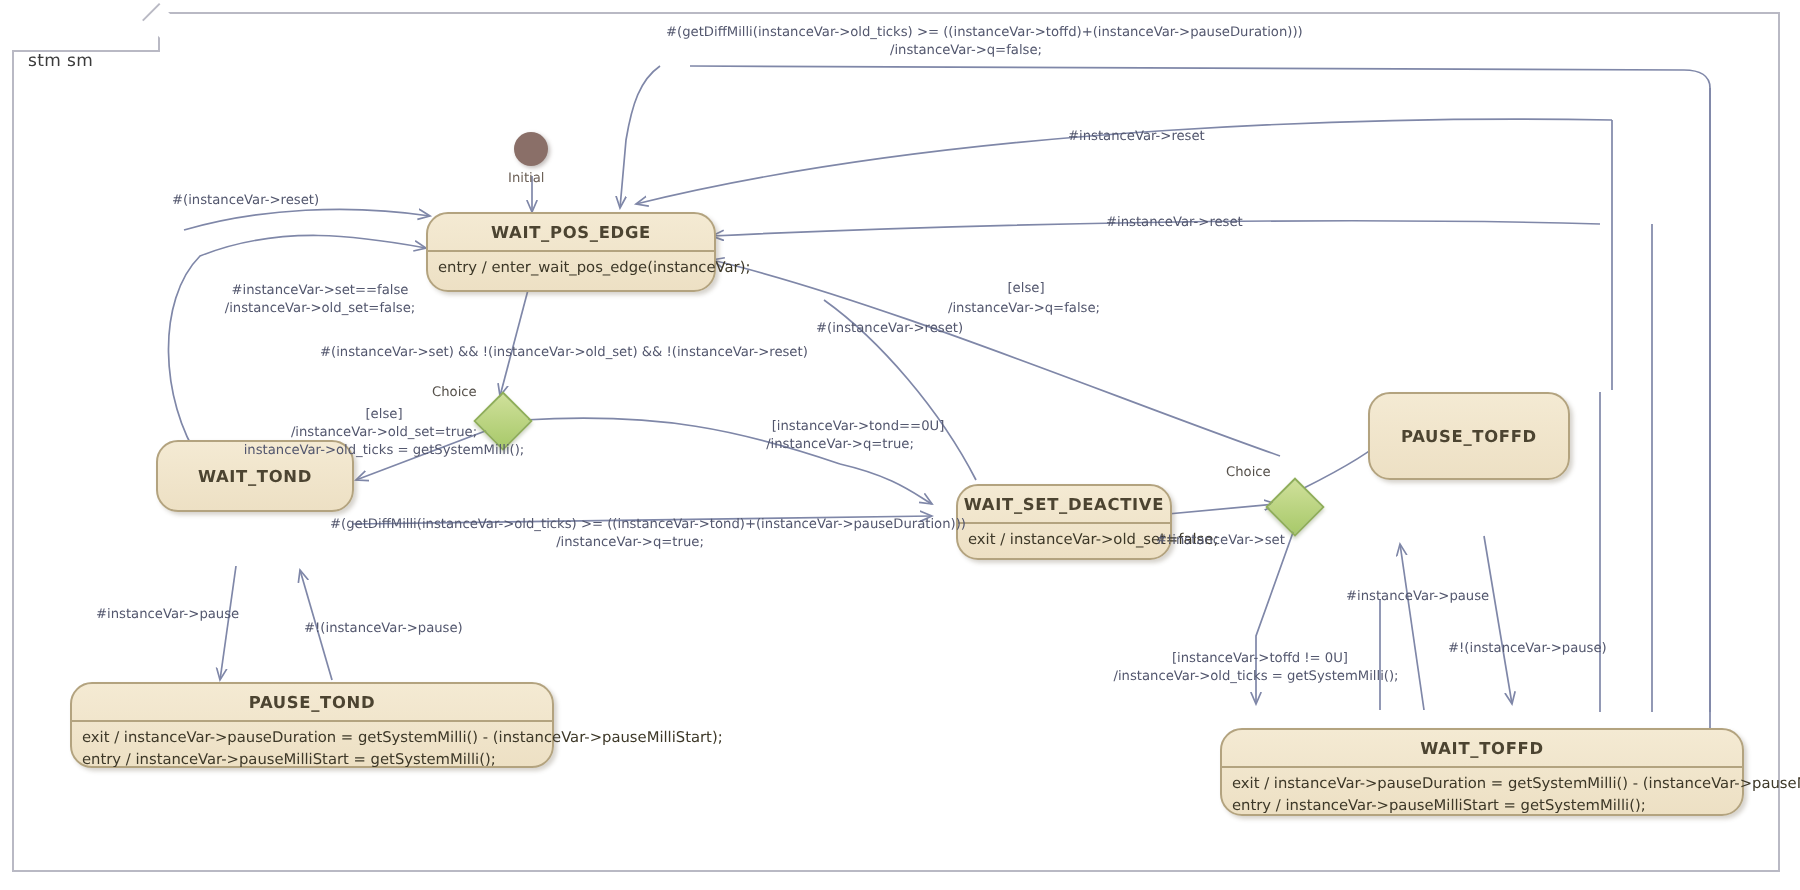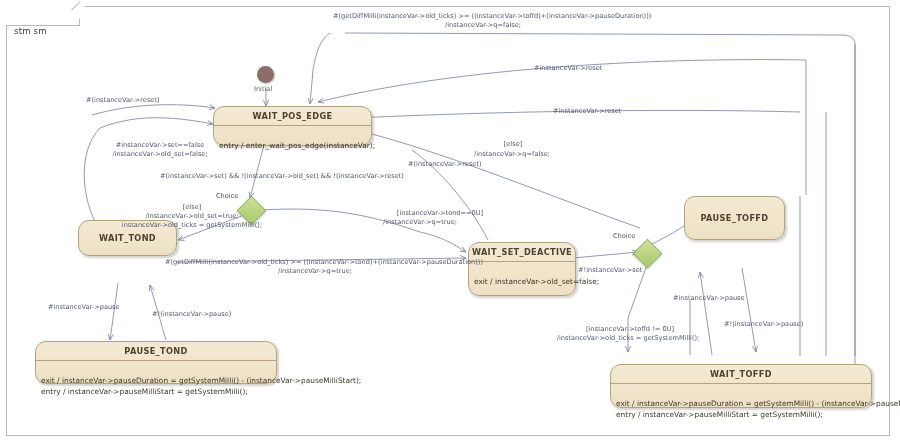--- a/index.html
+++ b/index.html
@@ -14,21 +14,21 @@
     border-left:1px solid #b9b9c4;transform:rotate(45deg) translate(4px,-5px);}
   .frame-label{position:absolute;left:14px;top:9px;font-size:8.5px;color:#3b3b3b;letter-spacing:.2px;margin-top:17px;}
 
   
   .state{position:absolute;box-sizing:border-box;border:1px solid #b3a37f;border-radius:11px;
     background:linear-gradient(180deg,#f4ead3 0%,#ede0c4 100%);
     box-shadow:1.5px 1.5px 2px rgba(120,110,90,.30);}
   .state .title{font-size:8.2px;font-weight:bold;color:#4c4431;text-align:center;letter-spacing:.35px;
     padding-top:4px;height:14px;line-height:11px;white-space:nowrap;}
   .state .sep{height:1px;background:#b3a37f;}
-  .state .body{padding:3px 5px 3px 5px;font-size:7.4px;color:#3d3828;line-height:10.5px;white-space:nowrap;margin-top:12px;}
+  .state .body{padding:3px 5px 3px 5px;font-size:7.4px;color:#3d3828;line-height:10.5px;white-space:nowrap;}
   .state.simple .title{padding-top:0;display:flex;align-items:center;justify-content:center;height:100%;}
 
   
   .initial{position:absolute;width:17px;height:17px;border-radius:50%;background:#8a6f68;
     box-shadow:1px 1px 2px rgba(100,85,80,.4);}
   .initial-lbl{position:absolute;font-size:6.6px;color:#6d6158;}
 
   
   .choice{position:absolute;width:19px;height:19px;background:linear-gradient(135deg,#cfe09a 0%,#a8c96a 100%);
     border:1px solid #8fae58;transform:rotate(45deg);box-shadow:1px 1px 2px rgba(110,125,80,.35);}
@@ -99,40 +99,40 @@
 
     <path d="M800,356 L800,196"></path>
     <path d="M826,356 L826,112"></path>
     <path d="M855,356 L855,44"></path>
     <path d="M690,355 L690,300"></path>
   </svg>
 
   <div class="initial" style="left:257px;top:66px;"></div>
   <div class="initial-lbl" style="left:254px;top:85px;">Initial</div>
 
-  <div class="state" style="left:213px;top:106px;width:159px;height:40px;">
+  <div class="state" style="left:213px;top:106px;width:145px;height:40px;">
     <div class="title">WAIT_POS_EDGE</div>
     <div class="sep"></div>
     <div class="body">entry / enter_wait_pos_edge(instanceVar);</div>
   </div>
 
   <div class="state simple" style="left:78px;top:220px;width:99px;height:36px;">
     <div class="title">WAIT_TOND</div>
   </div>
 
   <div class="state" style="left:35px;top:341px;width:242px;height:43px;">
     <div class="title">PAUSE_TOND</div>
     <div class="sep"></div>
     <div class="body">
       <div>exit / instanceVar-&gt;pauseDuration = getSystemMilli() - (instanceVar-&gt;pauseMilliStart);</div>
       <div>entry / instanceVar-&gt;pauseMilliStart = getSystemMilli();</div>
     </div>
   </div>
 
-  <div class="state" style="left:468px;top:242px;width:108px;height:54px;">
+  <div class="state" style="left:478px;top:242px;width:108px;height:38px;">
     <div class="title">WAIT_SET_DEACTIVE</div>
     <div class="sep"></div>
     <div class="body">exit / instanceVar-&gt;old_set=false;</div>
   </div>
 
   <div class="state simple" style="left:684px;top:196px;width:101px;height:44px;">
     <div class="title">PAUSE_TOFFD</div>
   </div>
 
   <div class="state" style="left:610px;top:364px;width:262px;height:44px;">
@@ -163,21 +163,21 @@
 
   <div class="lbl" style="left:160px;top:172px;">#(instanceVar-&gt;set) &amp;&amp; !(instanceVar-&gt;old_set) &amp;&amp; !(instanceVar-&gt;reset)</div>
 
   <div class="lbl c" style="left:138px;top:203px;width:108px;">[else]</div>
   <div class="lbl c" style="left:133px;top:212px;width:118px;">/instanceVar-&gt;old_set=true;</div>
   <div class="lbl c" style="left:118px;top:221px;width:148px;">instanceVar-&gt;old_ticks = getSystemMilli();</div>
 
   <div class="lbl" style="left:165px;top:258px;">#(getDiffMilli(instanceVar-&gt;old_ticks) &gt;= ((instanceVar-&gt;tond)+(instanceVar-&gt;pauseDuration)))</div>
   <div class="lbl c" style="left:165px;top:267px;width:300px;">/instanceVar-&gt;q=true;</div>
 
-  <div class="lbl c" style="left:375px;top:209px;width:130px;text-align:center;">[instanceVar-&gt;tond==0U]</div>
+  <div class="lbl c" style="left:364px;top:209px;width:130px;text-align:center;">[instanceVar-&gt;tond==0U]</div>
   <div class="lbl c" style="left:355px;top:218px;width:130px;">/instanceVar-&gt;q=true;</div>
 
   <div class="lbl" style="left:408px;top:160px;">#(instanceVar-&gt;reset)</div>
 
   <div class="lbl c" style="left:478px;top:140px;width:70px;">[else]</div>
   <div class="lbl c" style="left:462px;top:150px;width:100px;">/instanceVar-&gt;q=false;</div>
 
   <div class="lbl" style="left:578px;top:266px;">#!instanceVar-&gt;set</div>
 
   <div class="lbl" style="left:48px;top:303px;">#instanceVar-&gt;pause</div>

